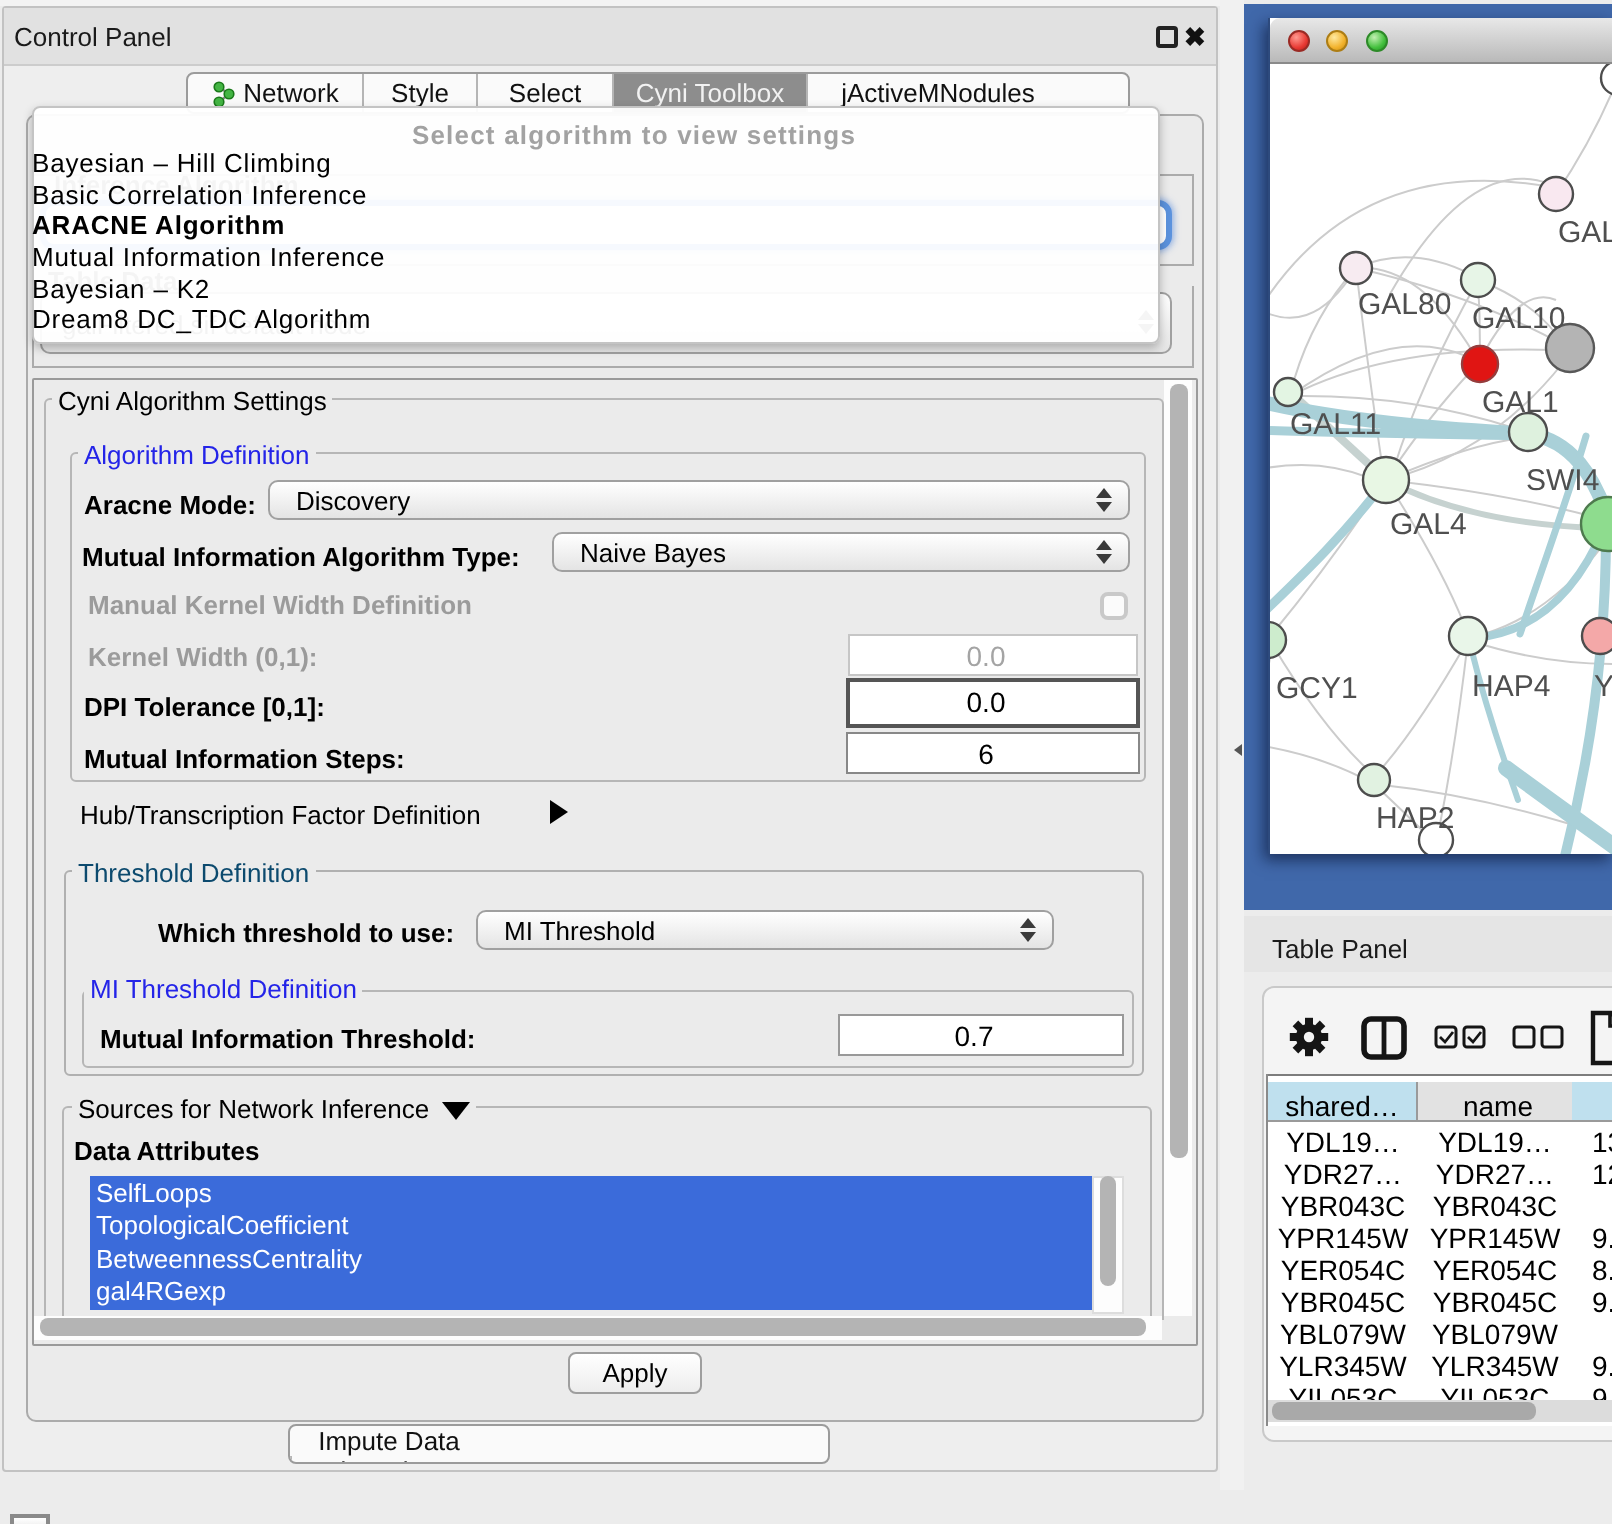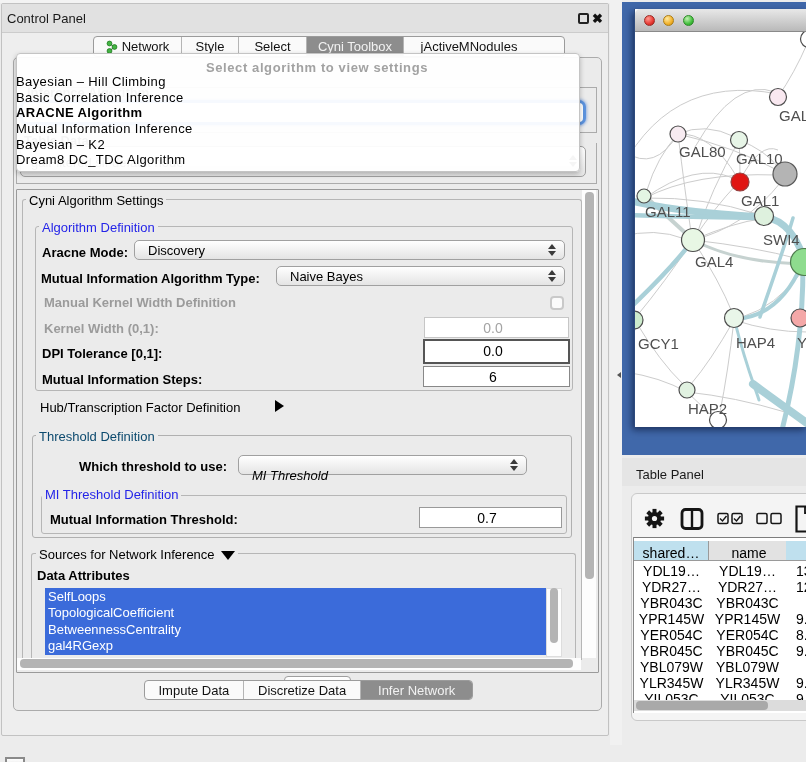--- a/index.html
+++ b/index.html
@@ -37,21 +37,21 @@
 #popup .hint{position:absolute;left:19px;top:6px;width:100%;text-align:center;font-size:13px;font-weight:bold;letter-spacing:0.6px;color:#a2a2a2;}
 #popup .it{position:absolute;left:-1px;font-size:13px;letter-spacing:0.4px;color:#000;white-space:nowrap;}
 
 #dlist{left:45px;top:588px;width:501px;height:67px;background:#3b6bda;}
 #dlist .li{position:absolute;left:3px;font-size:13px;color:#fff;white-space:nowrap;}
 
 .sbtrack{position:absolute;background:#fdfdfd;}
 .sbthumb{position:absolute;background:#b4b4b4;border-radius:4px;}
 
 #applybtn{left:284px;top:676px;width:67px;height:21px;background:linear-gradient(#ffffff,#ededed);border:1px solid #9e9e9e;border-radius:4px;box-sizing:border-box;text-align:center;font-size:13px;padding-top:2px;}
-#bottabs{left:144px;top:680px;width:329px;height:20px;}
+#bottabs{left:144px;top:712px;width:271px;height:20px;flex-direction:column;}
 
 #rbg{left:622px;top:2px;width:184px;height:453px;background:#4068aa;}
 #rwin{left:634px;top:9px;width:172px;height:418px;background:#ffffff;border-left:1px solid #2d4a7d;box-shadow:-2px 3px 7px rgba(5,15,45,0.6);}
 #rtitle{left:0;top:0;width:172px;height:22px;background:linear-gradient(#e8e8e8,#b9b9b9);border-bottom:1px solid #8a8a8a;border-top-left-radius:5px;}
 .tl{position:absolute;top:15px;width:11px;height:11px;border-radius:50%;}
 #tpbar{left:622px;top:458px;width:184px;height:28px;background:#e5e5e5;}
 #tpbar .t{position:absolute;left:14px;top:9px;font-size:13px;color:#1a1a1a;}
 #tablepanel{left:631px;top:493px;width:200px;height:228px;background:#f4f4f4;border:1px solid #c9c9c9;border-radius:6px;box-sizing:border-box;}
 #tbl{left:633px;top:537px;width:173px;height:176px;background:#ffffff;border-left:1px solid #8a8a8a;box-sizing:border-box;overflow:hidden;}
 .hcell{position:absolute;top:4px;height:20px;border-right:1px solid #9a9a9a;border-bottom:1px solid #9a9a9a;box-sizing:border-box;text-align:center;font-size:14px;padding-top:4px;}
@@ -134,21 +134,21 @@
 <div class="fld" style="left:423px;top:366px;width:147px;height:21px;border:1px solid #888;color:#000;">6</div>
 
 <div class="abs" style="left:40px;top:400px;font-size:13px;color:#000;">Hub/Transcription Factor Definition</div>
 <div class="abs" style="left:275px;top:400px;width:0;height:0;border-top:6px solid transparent;border-bottom:6px solid transparent;border-left:9px solid #000;"></div>
 
 <div class="abs grp" style="left:32px;top:435px;width:540px;height:103px;border-color:#b0b0b0;"></div>
 <div class="abs grplbl green" style="left:36px;top:429px;">Threshold Definition</div>
 
 <div class="lbl" style="left:79px;top:459px;">Which threshold to use:</div>
 <div class="abs cbx" style="left:238px;top:455px;width:289px;height:20px;">
-    <span style="position:absolute;left:13px;top:12px;font-size:13px;font-style:italic;">MI Threshold</span>
+    <span style="position:absolute;left:13px;top:2px;font-size:13px;">MI Threshold</span>
     <span class="stp" style="top:3px;">
       <span class="u"></span>
       <span class="d"></span>
     </span>
   </div>
 
 <div class="abs grp" style="left:41px;top:495px;width:526px;height:39px;"></div>
 <div class="abs grplbl blue" style="left:42px;top:487px;">MI Threshold Definition</div>
 <div class="lbl" style="left:50px;top:512px;">Mutual Information Threshold:</div>
 <div class="fld" style="left:419px;top:507px;width:143px;height:21px;border:1px solid #999;color:#000;">0.7</div>

